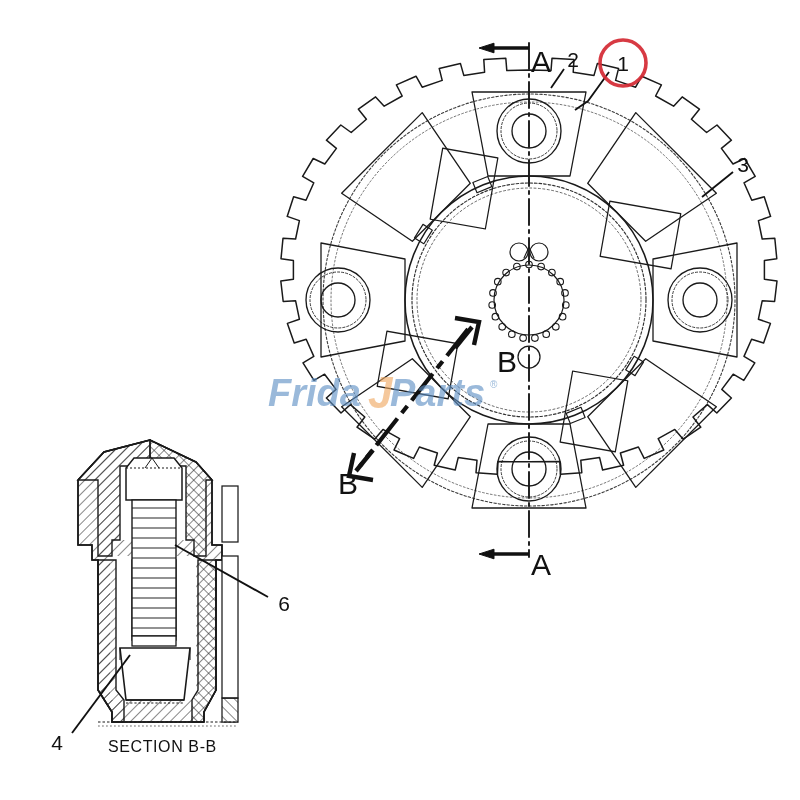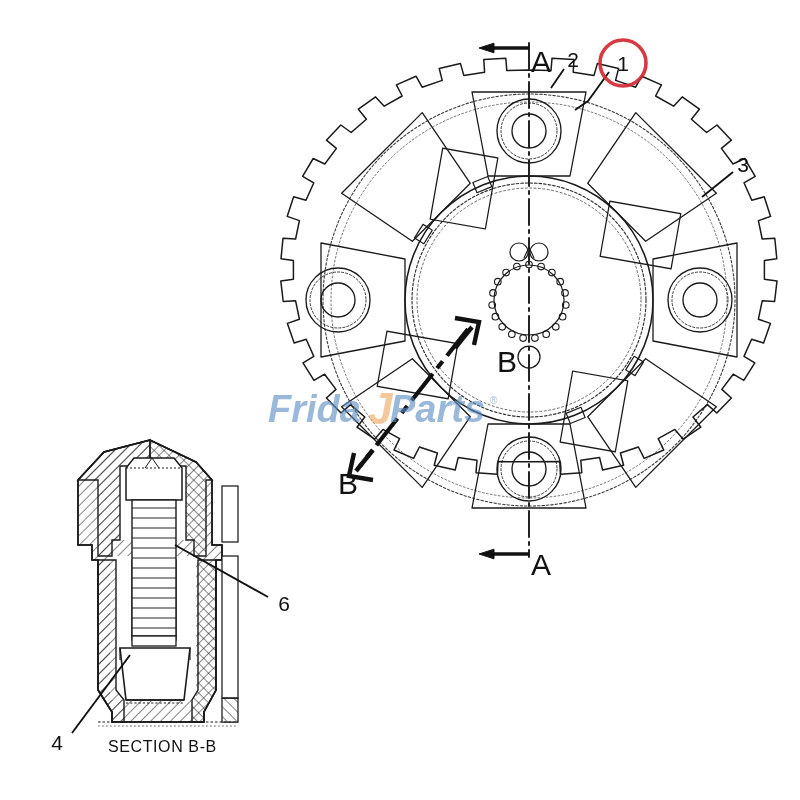--- a/index.html
+++ b/index.html
@@ -16,21 +16,21 @@
     font-family:"Liberation Sans", sans-serif;
     fill:#111;
     font-weight:400;
   }
   .lbl-num{font-size:21px;}
   .lbl-big{font-size:30px;font-weight:400;}
   .lbl-sec{font-size:16px;letter-spacing:0.6px;font-weight:400;}
 
   .wm{
     position:absolute;
-    left:268px; top:388px;
+    left:268px; top:372px;
     width:240px; height:46px;
     pointer-events:none;
     user-select:none;
   }
   .wm svg{display:block;width:100%;height:100%;}
 </style>
 </head>
 <body>
 
 <div id="stage">

